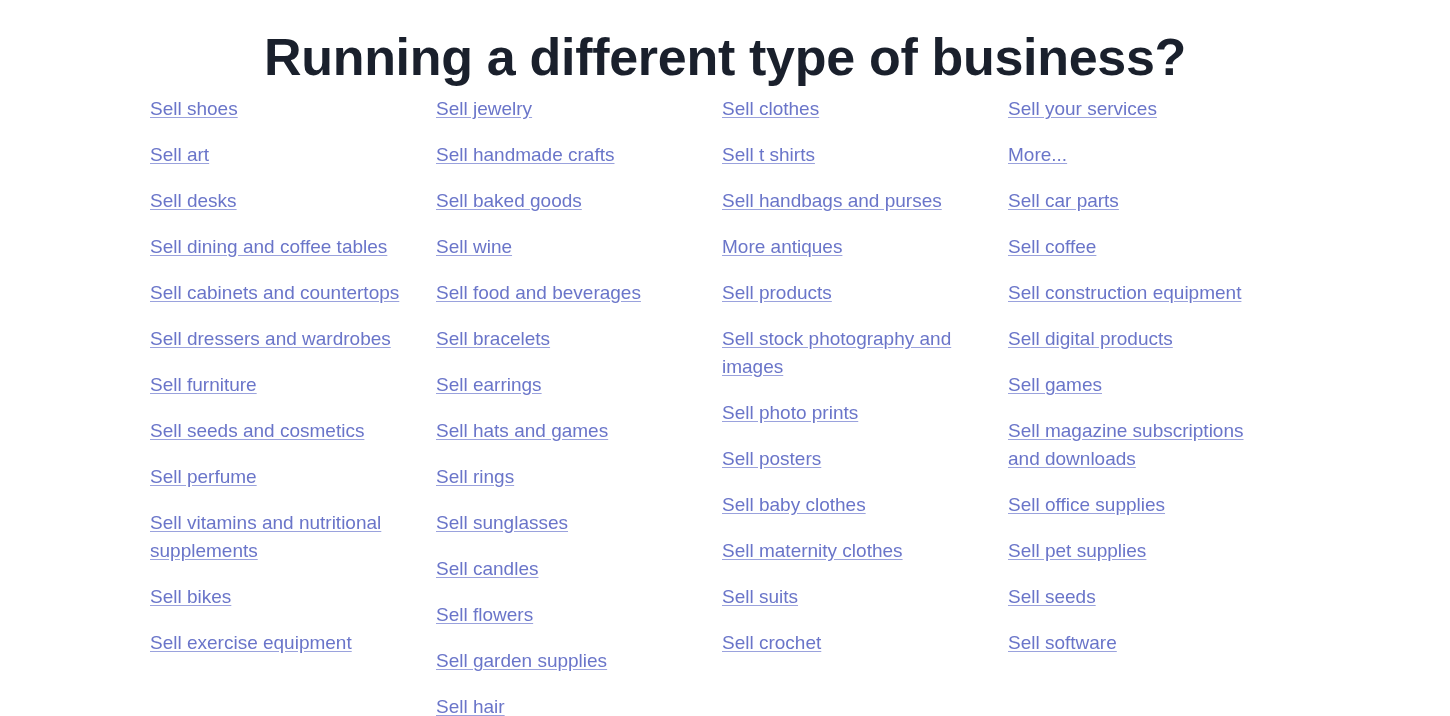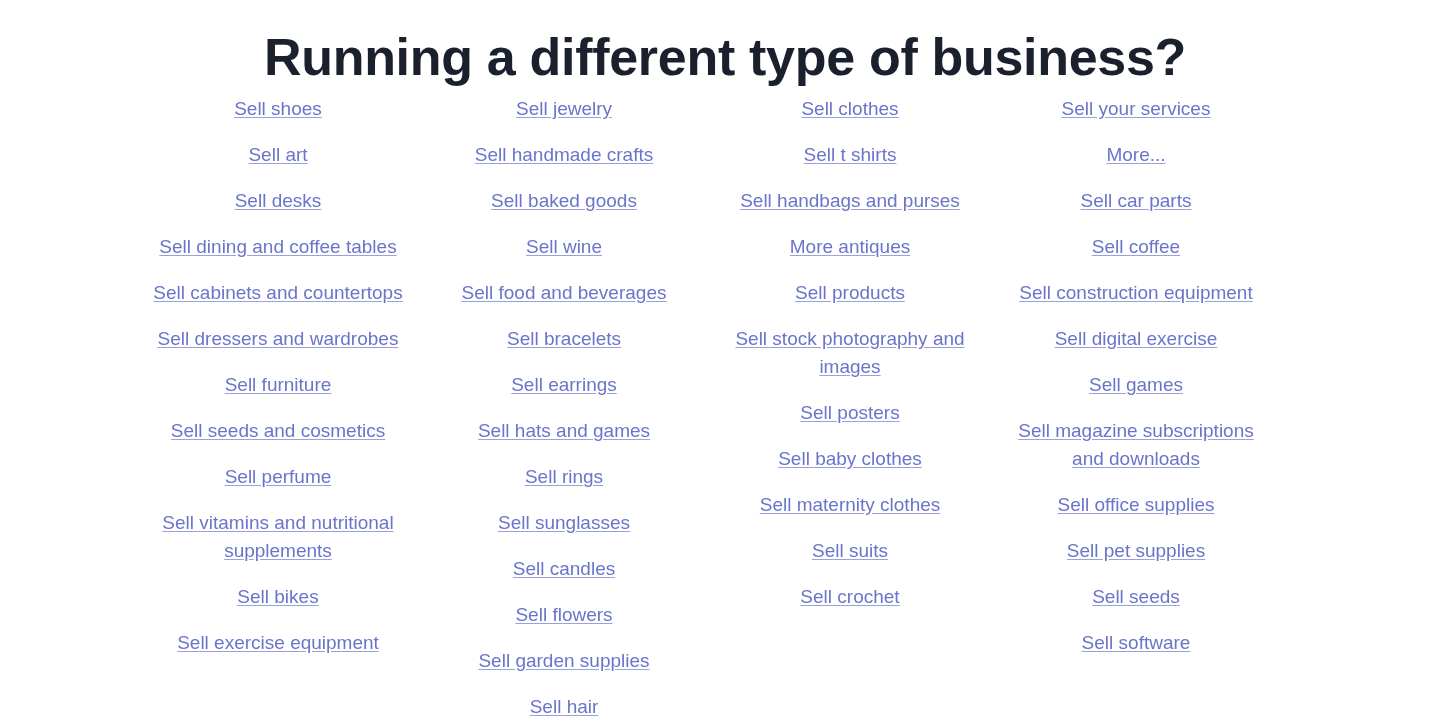--- a/index.html
+++ b/index.html
@@ -43,21 +43,20 @@
     padding: 0 0 0 150px;
     margin-top: 11px;
     box-sizing: border-box;
   }
 
   .column {
     width: 286px;
     flex: 0 0 286px;
     box-sizing: border-box;
     padding-right: 30px;
-    text-align: center;
   }
 
   .link-item {
     display: block;
     margin-bottom: 18px;
   }
 
   .biz-link {
     color: #6a75c9;
     text-decoration: underline;
@@ -112,34 +111,35 @@
       <span class="link-item"><a class="biz-link">Sell hair</a></span>
     </div>
 
     <div class="column">
       <span class="link-item"><a class="biz-link">Sell clothes</a></span>
       <span class="link-item"><a class="biz-link">Sell t shirts</a></span>
       <span class="link-item"><a class="biz-link">Sell handbags and purses</a></span>
       <span class="link-item"><a class="biz-link">More antiques</a></span>
       <span class="link-item"><a class="biz-link">Sell products</a></span>
       <span class="link-item"><a class="biz-link">Sell stock photography and images</a></span>
+      <span class="link-item"><a class="biz-link">Sell photo prints</a></span>
       <span class="link-item"><a class="biz-link">Sell posters</a></span>
       <span class="link-item"><a class="biz-link">Sell baby clothes</a></span>
       <span class="link-item"><a class="biz-link">Sell maternity clothes</a></span>
       <span class="link-item"><a class="biz-link">Sell suits</a></span>
       <span class="link-item"><a class="biz-link">Sell crochet</a></span>
     </div>
 
     <div class="column">
       <span class="link-item"><a class="biz-link">Sell your services</a></span>
       <span class="link-item"><a class="biz-link">More...</a></span>
       <span class="link-item"><a class="biz-link">Sell car parts</a></span>
       <span class="link-item"><a class="biz-link">Sell coffee</a></span>
       <span class="link-item"><a class="biz-link">Sell construction equipment</a></span>
-      <span class="link-item"><a class="biz-link">Sell digital exercise</a></span>
+      <span class="link-item"><a class="biz-link">Sell digital products</a></span>
       <span class="link-item"><a class="biz-link">Sell games</a></span>
       <span class="link-item"><a class="biz-link">Sell magazine subscriptions and downloads</a></span>
       <span class="link-item"><a class="biz-link">Sell office supplies</a></span>
       <span class="link-item"><a class="biz-link">Sell pet supplies</a></span>
       <span class="link-item"><a class="biz-link">Sell seeds</a></span>
       <span class="link-item"><a class="biz-link">Sell software</a></span>
     </div>
 
   </div>
 </div>

